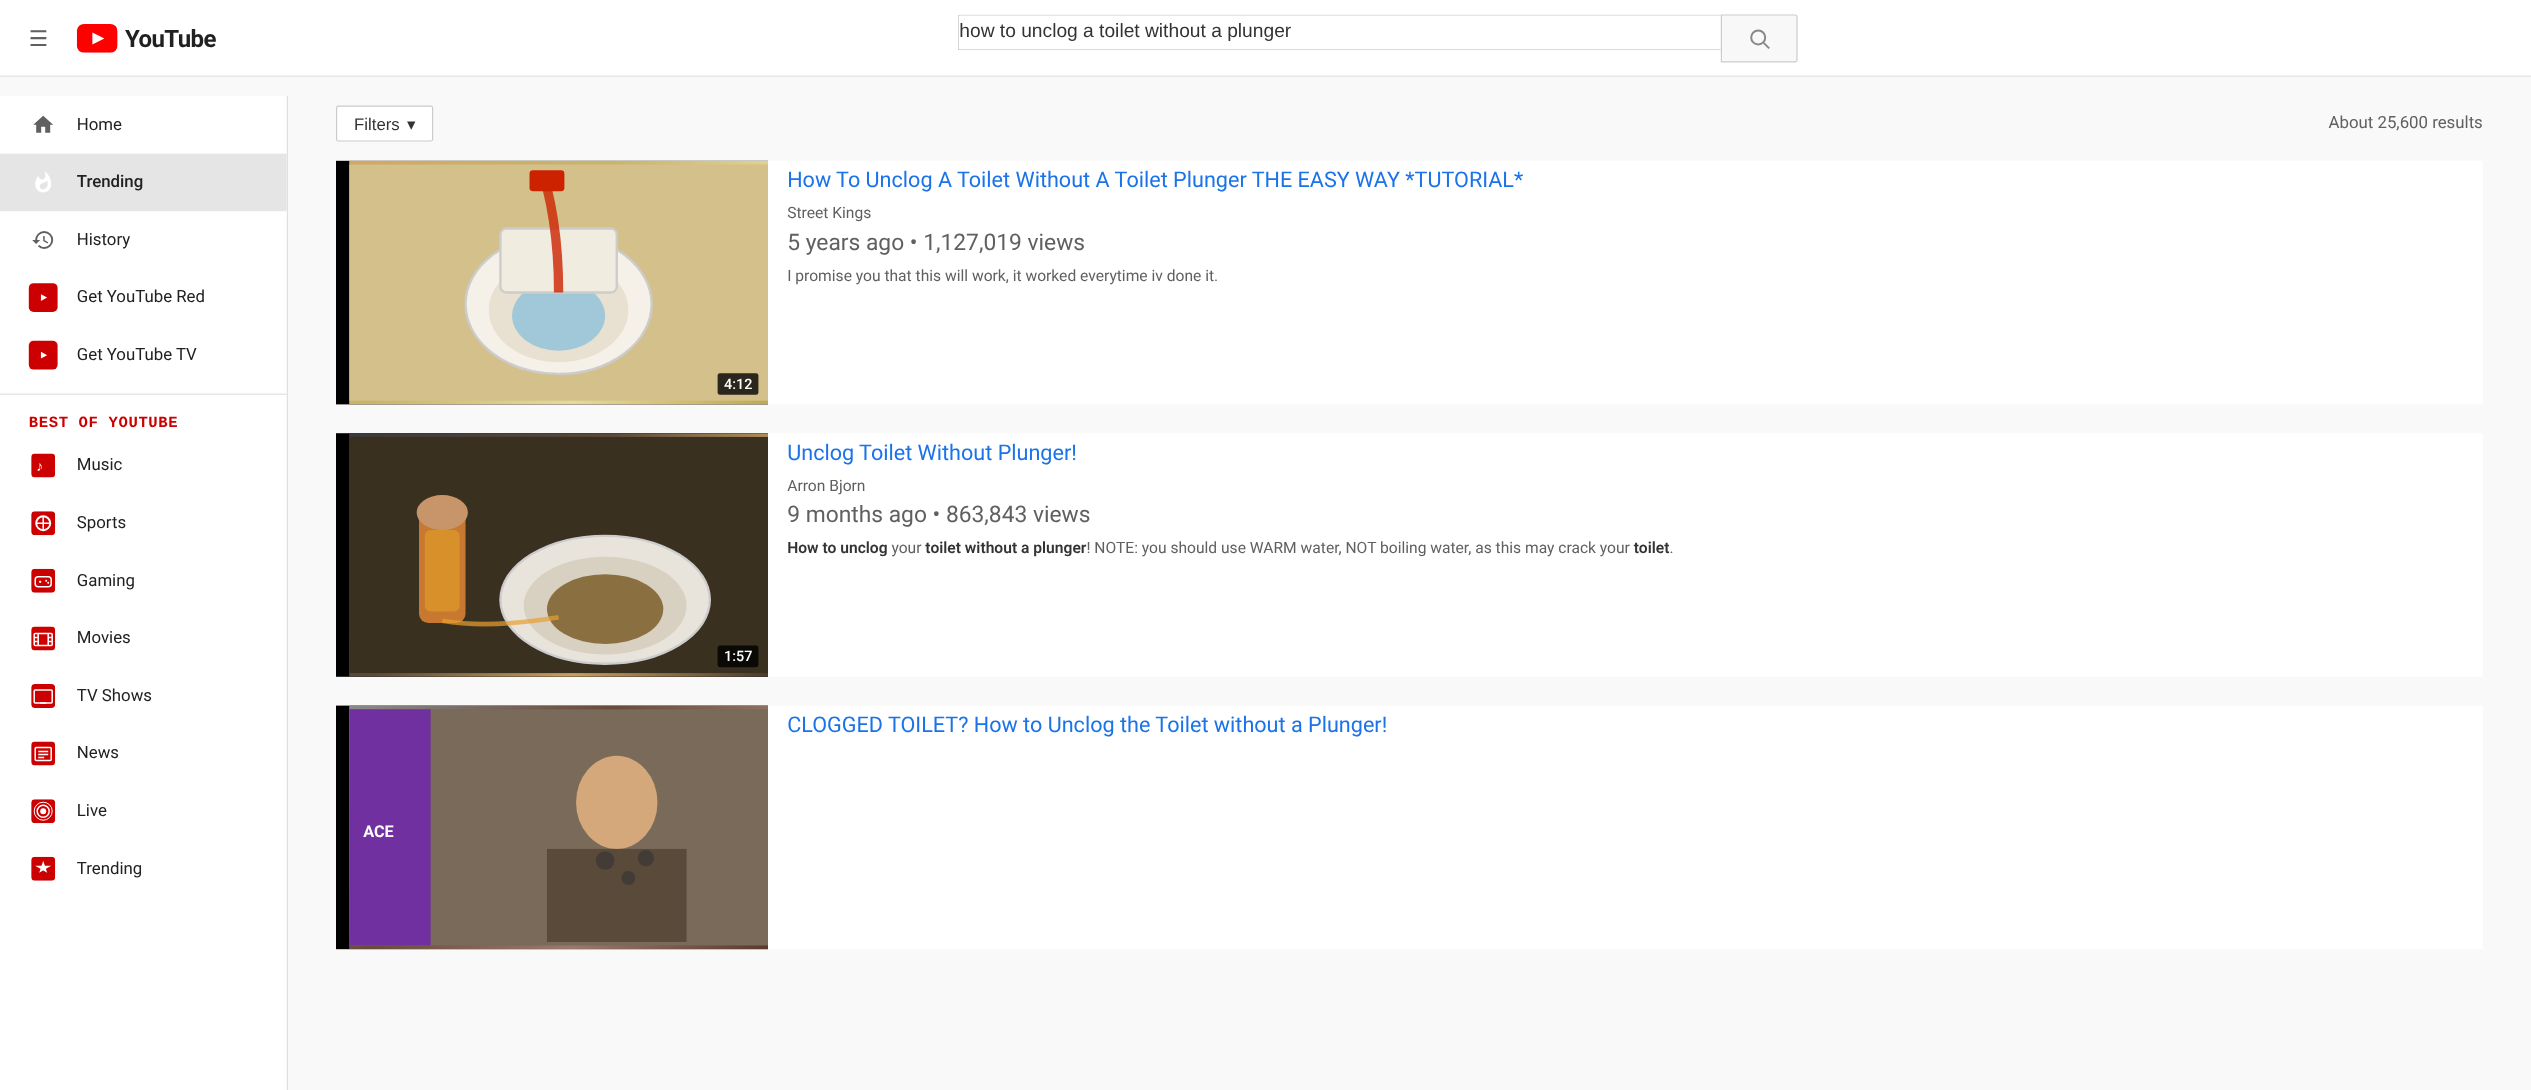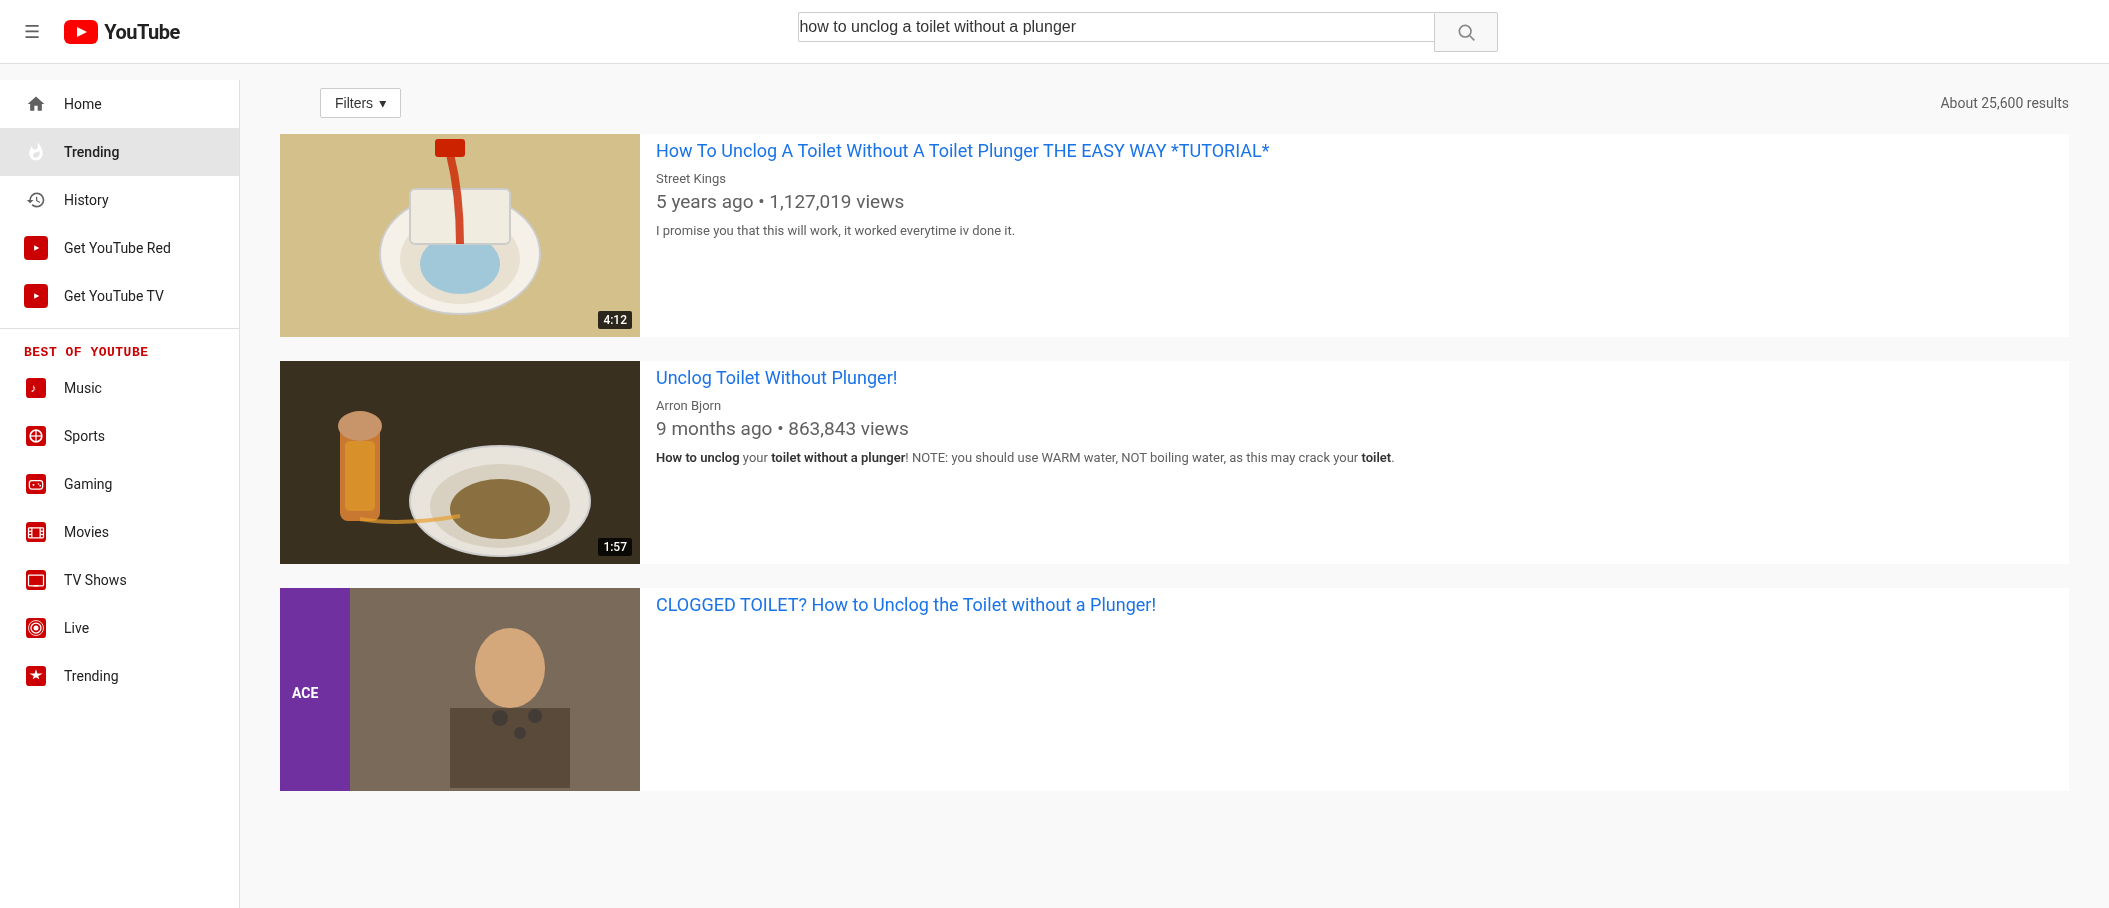--- a/index.html
+++ b/index.html
@@ -51,34 +51,34 @@
 
     
     #main {
       margin-left: 240px; padding: 24px 40px; flex: 1;
     }
     #results-header {
       display: flex; align-items: center; justify-content: space-between; margin-bottom: 16px;
     }
     #filters-button {
       display: flex; align-items: center; border: 1px solid #ccc; background: #fff;
-      padding: 6px 14px; cursor: pointer; font-size: 14px; color: #333; border-radius: 2px; margin-left: 40px;
+      padding: 6px 14px; cursor: pointer; font-size: 14px; color: #333; border-radius: 2px;
     }
     #results-count { font-size: 14px; color: #606060; }
 
     
     .video-result {
       display: flex; margin-bottom: 24px; background: #fff; padding: 0;
     }
     .video-thumbnail {
       position: relative; flex-shrink: 0; width: 360px; height: 203px;
-      overflow: hidden; background: #000; cursor: pointer;
+      overflow: hidden; background: #000; cursor: pointer; padding-left: 11px;
     }
     .thumbnail-placeholder {
-      width: 100%; height: 100%; display: flex; align-items: center; justify-content: center; border-radius: 29px;
+      width: 100%; height: 100%; display: flex; align-items: center; justify-content: center;
     }
     .video-duration {
       position: absolute; bottom: 8px; right: 8px;
       background: rgba(0,0,0,0.8); color: #fff; font-size: 12px; font-weight: 500;
       padding: 2px 5px; border-radius: 2px;
     }
     .video-info { padding: 4px 16px; flex: 1; }
     .video-title {
       font-size: 18px; font-weight: 400; color: #1a73e8; line-height: 1.4;
       cursor: pointer; margin-bottom: 8px;
@@ -231,20 +231,32 @@
       <span class="sidebar-icon">
         <svg width="20" height="20" viewBox="0 0 24 24">
             <rect width="24" height="24" rx="4" fill="#CC0000"></rect>
             <rect x="3" y="6" width="18" height="13" rx="1" fill="none" stroke="white" stroke-width="1.5"></rect>
             <line x1="9" y1="19" x2="15" y2="19" stroke="white" stroke-width="1.5"></line>
           </svg>
       </span>
       <span>TV Shows</span>
     </div>
 
+    <div class="sidebar-item">
+      <span class="sidebar-icon">
+        <svg width="20" height="20" viewBox="0 0 24 24">
+            <rect width="24" height="24" rx="4" fill="#CC0000"></rect>
+            <rect x="4" y="6" width="16" height="13" rx="1" fill="none" stroke="white" stroke-width="1.5"></rect>
+            <line x1="7" y1="10" x2="17" y2="10" stroke="white" stroke-width="1.5"></line>
+            <line x1="7" y1="13" x2="17" y2="13" stroke="white" stroke-width="1.5"></line>
+            <line x1="7" y1="16" x2="13" y2="16" stroke="white" stroke-width="1.5"></line>
+          </svg>
+      </span>
+      <span>News</span>
+    </div>
 
     <div class="sidebar-item">
       <span class="sidebar-icon">
         <svg width="20" height="20" viewBox="0 0 24 24">
             <rect width="24" height="24" rx="4" fill="#CC0000"></rect>
             <circle cx="12" cy="12" r="3" fill="white"></circle>
             <circle cx="12" cy="12" r="6" fill="none" stroke="white" stroke-width="1.5"></circle>
             <circle cx="12" cy="12" r="9" fill="none" stroke="white" stroke-width="1"></circle>
           </svg>
       </span>

